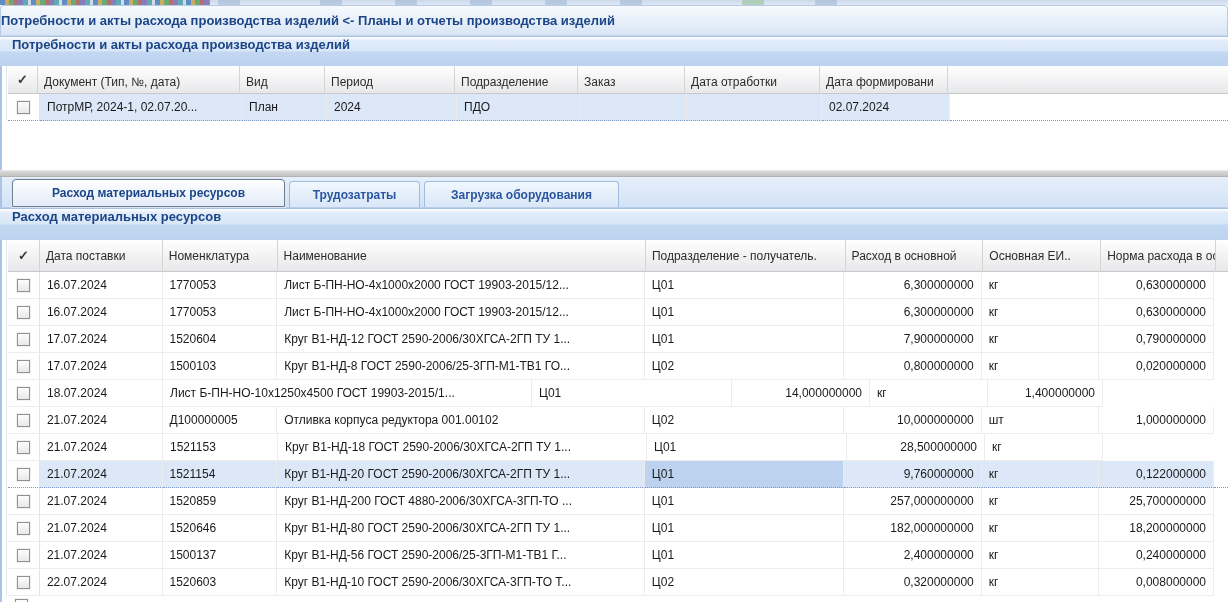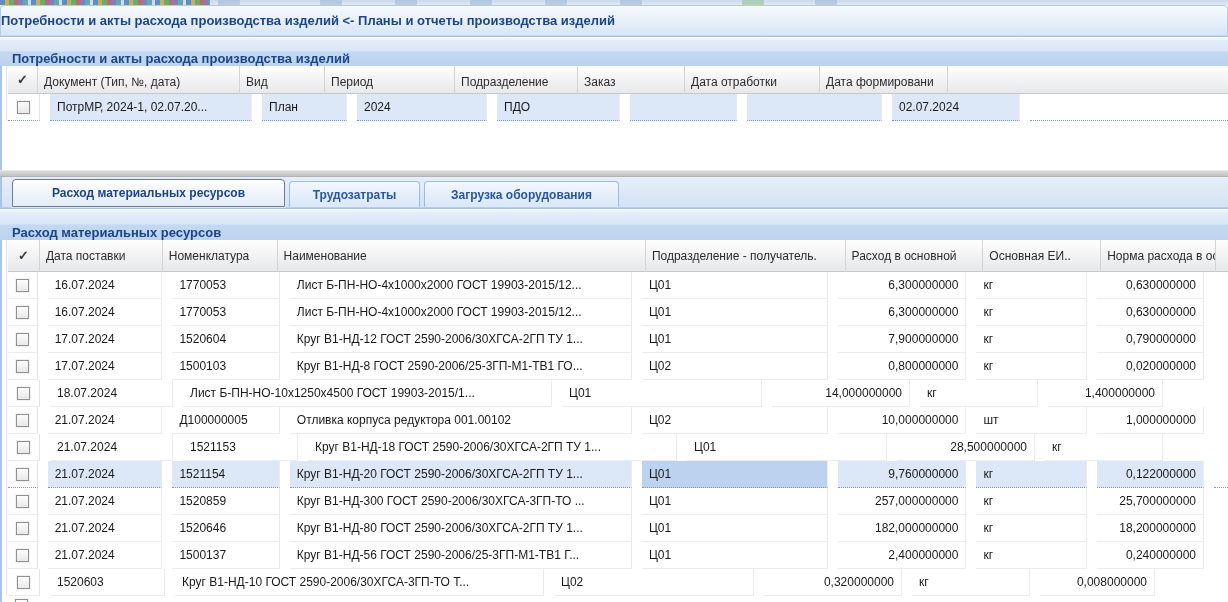--- a/index.html
+++ b/index.html
@@ -15,38 +15,38 @@
 
   
   .titlebar { height:31px; background:linear-gradient(#f6fafd,#e2ecf8 70%,#d8e5f5);
     border:1px solid #b7cbe5; border-bottom:1px solid #c4d5ec; border-radius:4px 4px 0 0;
     display:flex; align-items:center; padding-left:0; }
   .titlebar span { font-weight:bold; color:var(--title-color,#1c4587); font-size:13px; white-space:nowrap; }
 
   
   .panel-header { height:30px; border-top:1px solid #aac2e2; position:relative;
     background:linear-gradient(180deg,#ffffff 0%,#e2edfa 12%,#d8e6f7 49%,#c3d8f2 51%,#bcd2ee 100%);
-    display:flex; align-items:flex-end; padding-left:12px; }
+    display:flex; align-items:flex-start; padding-left:12px; }
   .panel-header.h2 { height:32px; }
   .panel-header span { font-weight:bold; color:var(--title-color,#1c4587); font-size:13px; white-space:nowrap; }
 
   
   .grid { position:relative; padding-left:8px; background:#fff; }
   .grid::before { content:""; position:absolute; left:0; top:0; bottom:0; width:2px; background:#aac4e6; }
   .grid::after  { content:""; position:absolute; left:6px; top:0; bottom:0; width:1px; background:#dde8f5; }
   .grid-header-row { display:flex; height:28px; align-items:stretch;
     background:linear-gradient(#ffffff,#f4f4f5 45%,#e7e8ea); border-bottom:1px solid #c8c8c8; }
   .grid-header-row.tall { height:32px; }
   .gh { border-right:1px solid #d4d4d4; display:flex; align-items:center; padding:16px 6px;
     color:#2b2b2b; white-space:nowrap; overflow:hidden; }
   .gh.center { justify-content:center; padding:0; }
   .gh.fill { flex:1; border-right:none; }
   .checkglyph { color:#3c3c3c; font-weight:bold; font-size:13px; }
 
-  .grid-row { display:flex; height:27px; align-items:stretch; background:#fff;gap:10px; }
+  .grid-row { display:flex; height:27px; align-items:stretch; background:#fff; }
   .cell { border-right:1px solid #ececec; border-bottom:1px solid #ececec; display:flex; align-items:center;
     padding:0 7px; white-space:nowrap; overflow:hidden; color:#1a1a1a; }
   .cell.num { justify-content:flex-end; }
   .cell.c-fill { flex:1; border-right:none; border-bottom:none; background:#fff; }
   .cell.c-cb { justify-content:center; padding:0; border-right:1px solid #e4e4e4; }
 
   .grid-row.selected .cell { background:var(--sel-row,#dce8f7); border-bottom:1px dotted #7e99c4; }
   .grid-row.selected .cell.c-cb, .grid-row.selected .cell.c-fill { background:#fff; }
   .grid-row.selected .cell.focused-cell { background:var(--sel-cell,#bcd2ee); }
 
@@ -263,21 +263,21 @@
           <div class="cell c-unit">кг</div>
           <div class="cell c-norm num">0,122000000</div>
           <div class="cell c-fill"></div>
         </div>
         <div class="grid-row">
           <div class="cell c-cb">
             <span class="checkbox"></span>
           </div>
           <div class="cell c-date">21.07.2024</div>
           <div class="cell c-code">1520859</div>
-          <div class="cell c-name">Круг В1-НД-300 ГОСТ 2590-2006/30ХГСА-3ГП-ТО ...</div>
+          <div class="cell c-name">Круг В1-НД-200 ГОСТ 4880-2006/30ХГСА-3ГП-ТО ...</div>
           <div class="cell c-dept">Ц01</div>
           <div class="cell c-qty num">257,000000000</div>
           <div class="cell c-unit">кг</div>
           <div class="cell c-norm num">25,700000000</div>
           <div class="cell c-fill"></div>
         </div>
         <div class="grid-row">
           <div class="cell c-cb">
             <span class="checkbox"></span>
           </div>
@@ -300,20 +300,21 @@
           <div class="cell c-dept">Ц01</div>
           <div class="cell c-qty num">2,400000000</div>
           <div class="cell c-unit">кг</div>
           <div class="cell c-norm num">0,240000000</div>
           <div class="cell c-fill"></div>
         </div>
         <div class="grid-row">
           <div class="cell c-cb">
             <span class="checkbox"></span>
           </div>
+          <div class="cell c-date">22.07.2024</div>
           <div class="cell c-code">1520603</div>
           <div class="cell c-name">Круг В1-НД-10 ГОСТ 2590-2006/30ХГСА-3ГП-ТО Т...</div>
           <div class="cell c-dept">Ц02</div>
           <div class="cell c-qty num">0,320000000</div>
           <div class="cell c-unit">кг</div>
           <div class="cell c-norm num">0,008000000</div>
           <div class="cell c-fill"></div>
         </div>
       </div>
   </div>

